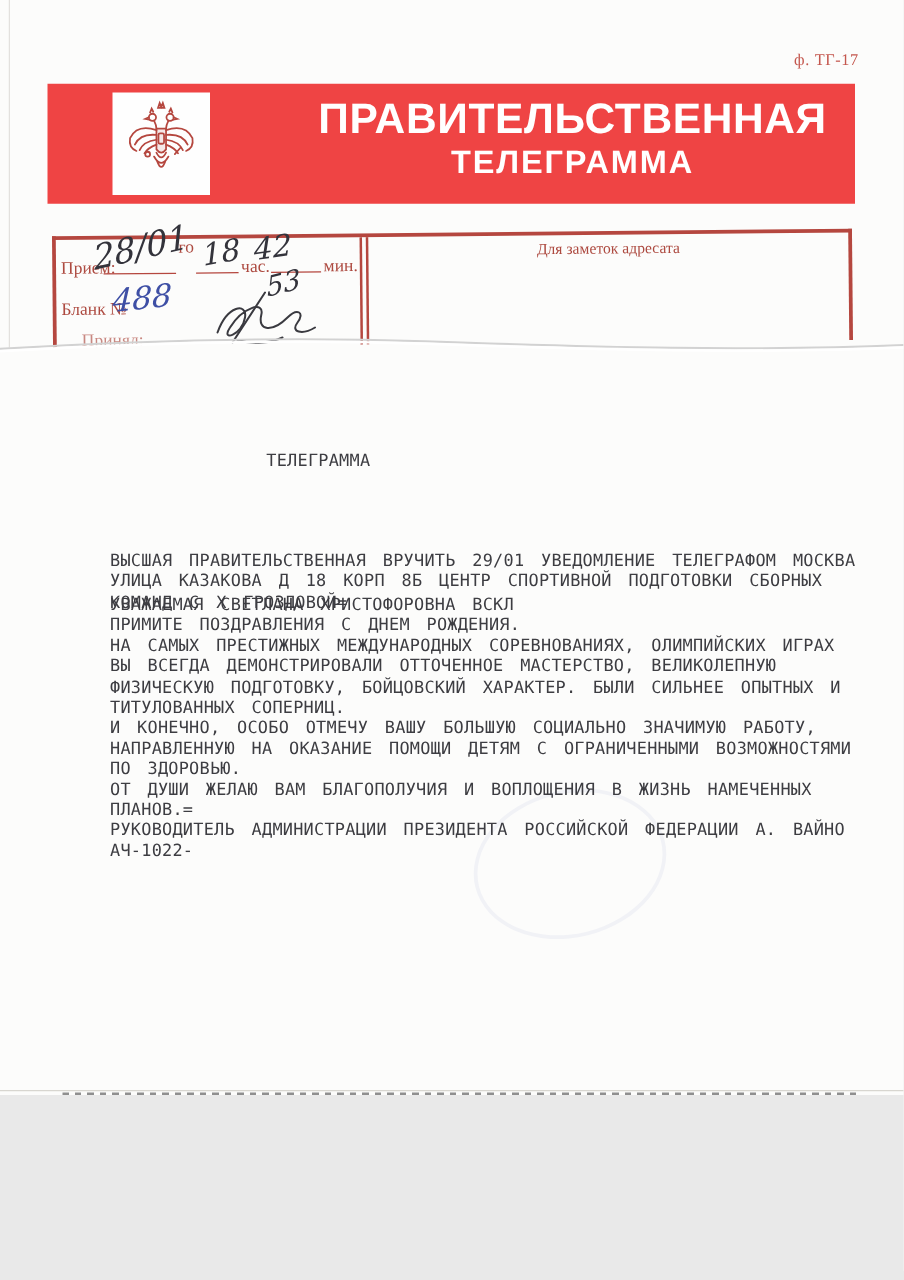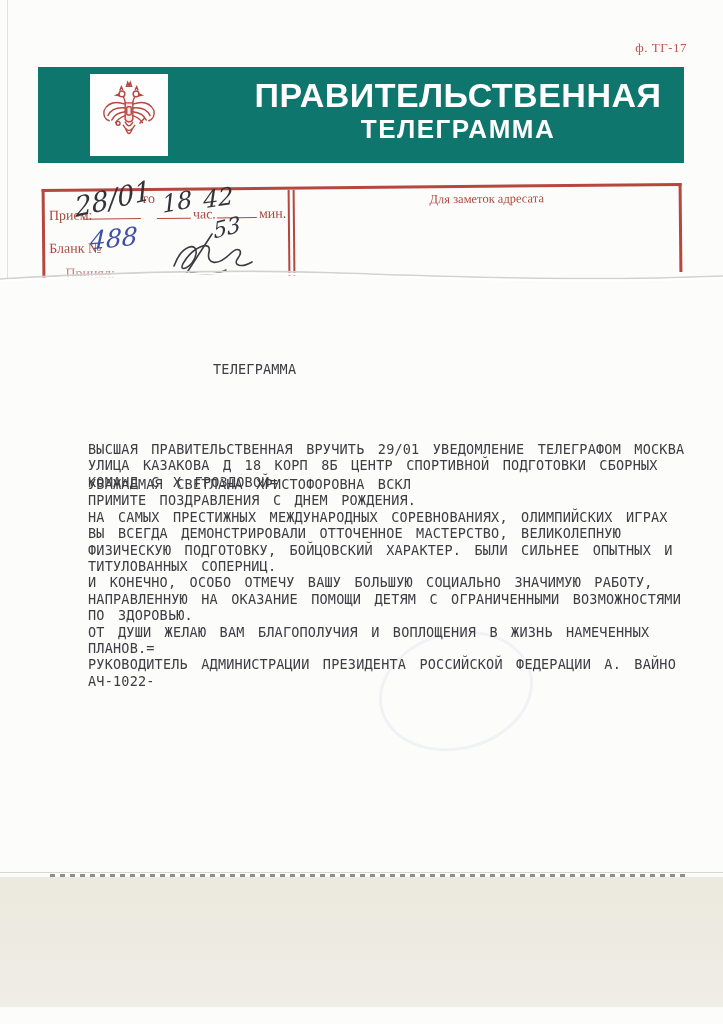--- a/index.html
+++ b/index.html
@@ -1,34 +1,34 @@
 <!DOCTYPE html>
 <html lang="ru"><head>
 <meta charset="utf-8">
 <style>
   html,body{margin:0;padding:0;}
   body{background:#e9e9e9;}
   .page{
-    position:relative; width:723px; height:1024px; margin:0 auto;
+    position:relative; width:723px; height:876px; margin:0 auto;
     background:#fcfcfb; overflow:hidden;
     font-family:"Liberation Serif", serif;
   }
   .scan-edge-left{
     position:absolute; left:7px; top:0; width:1px; height:278px;
     background:#e3e1de;
   }
   
   .form-code{
     position:absolute; top:40px; right:36px;
     color:#c4574e; font-size:13px; letter-spacing:.5px;
   }
   
   .banner{
     position:absolute; left:38px; top:67px; width:646px; height:96px;
-    background:#0f766e;
+    background:#ef4444;
   }
   .emblem-box{
     position:absolute; left:52px; top:7px; width:78px; height:82px;
     background:#fefefe; display:flex; align-items:center; justify-content:center;
   }
   .banner-titles{
     position:absolute; left:200px; top:10px; width:440px;
     text-align:center; color:#fff;
     font-family:"Liberation Sans", sans-serif; font-weight:bold;
   }

